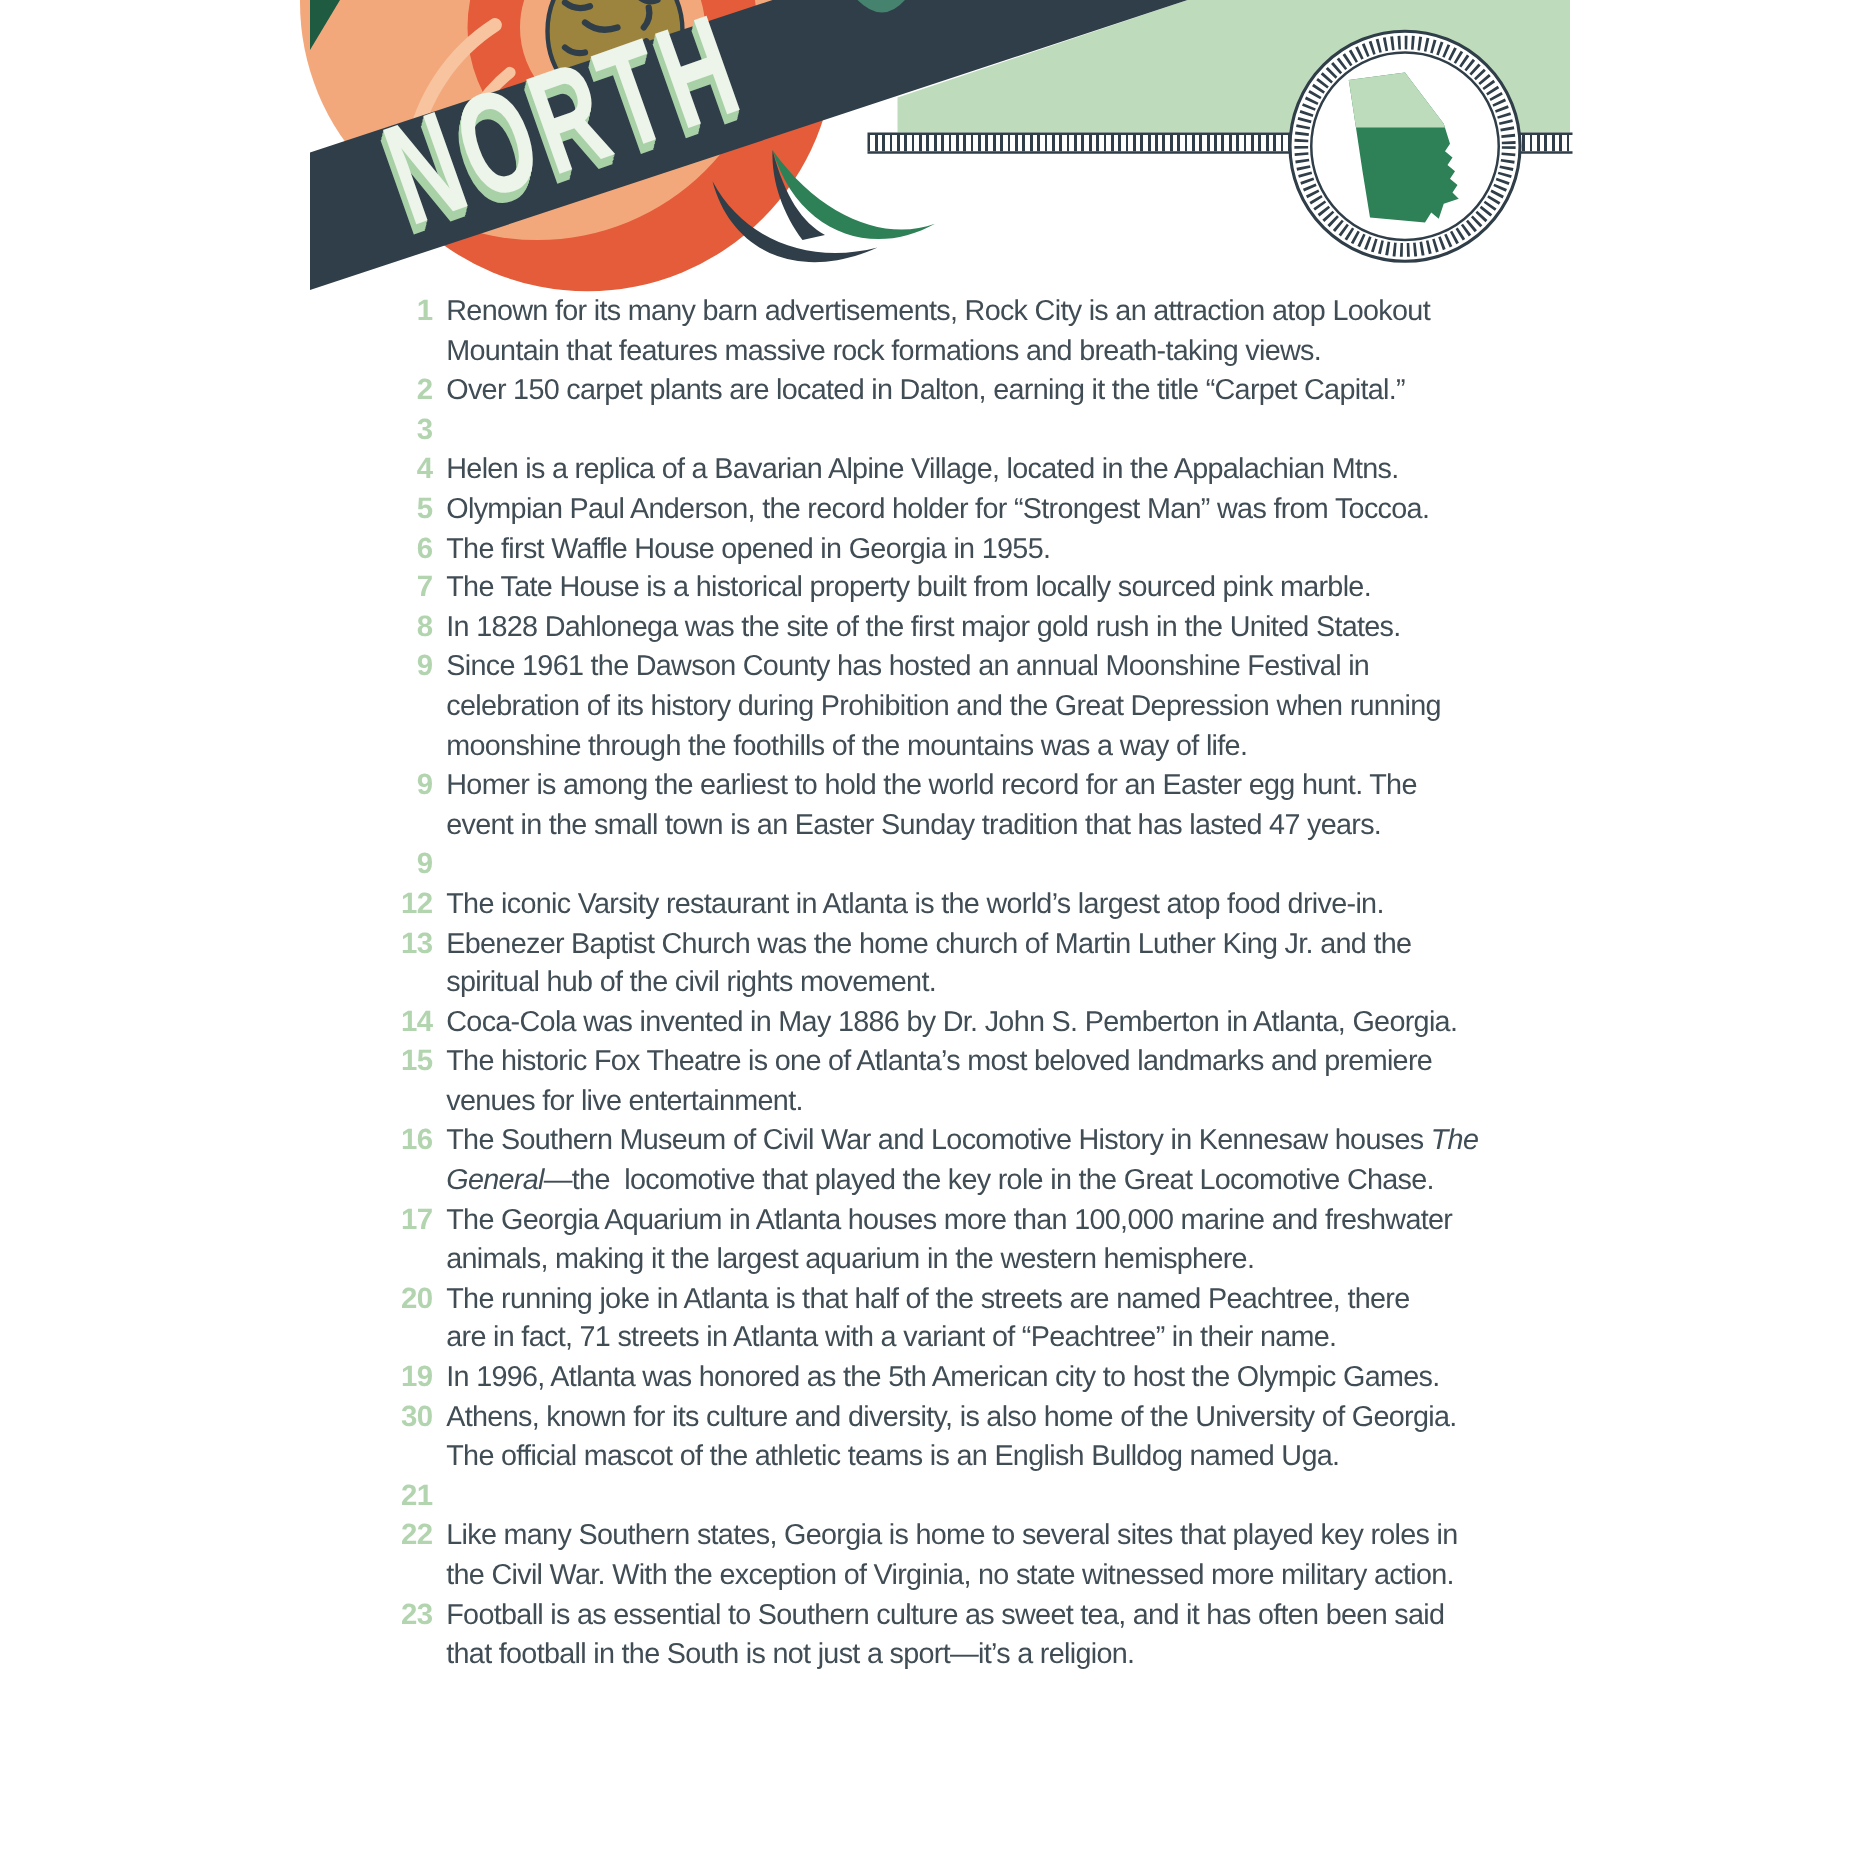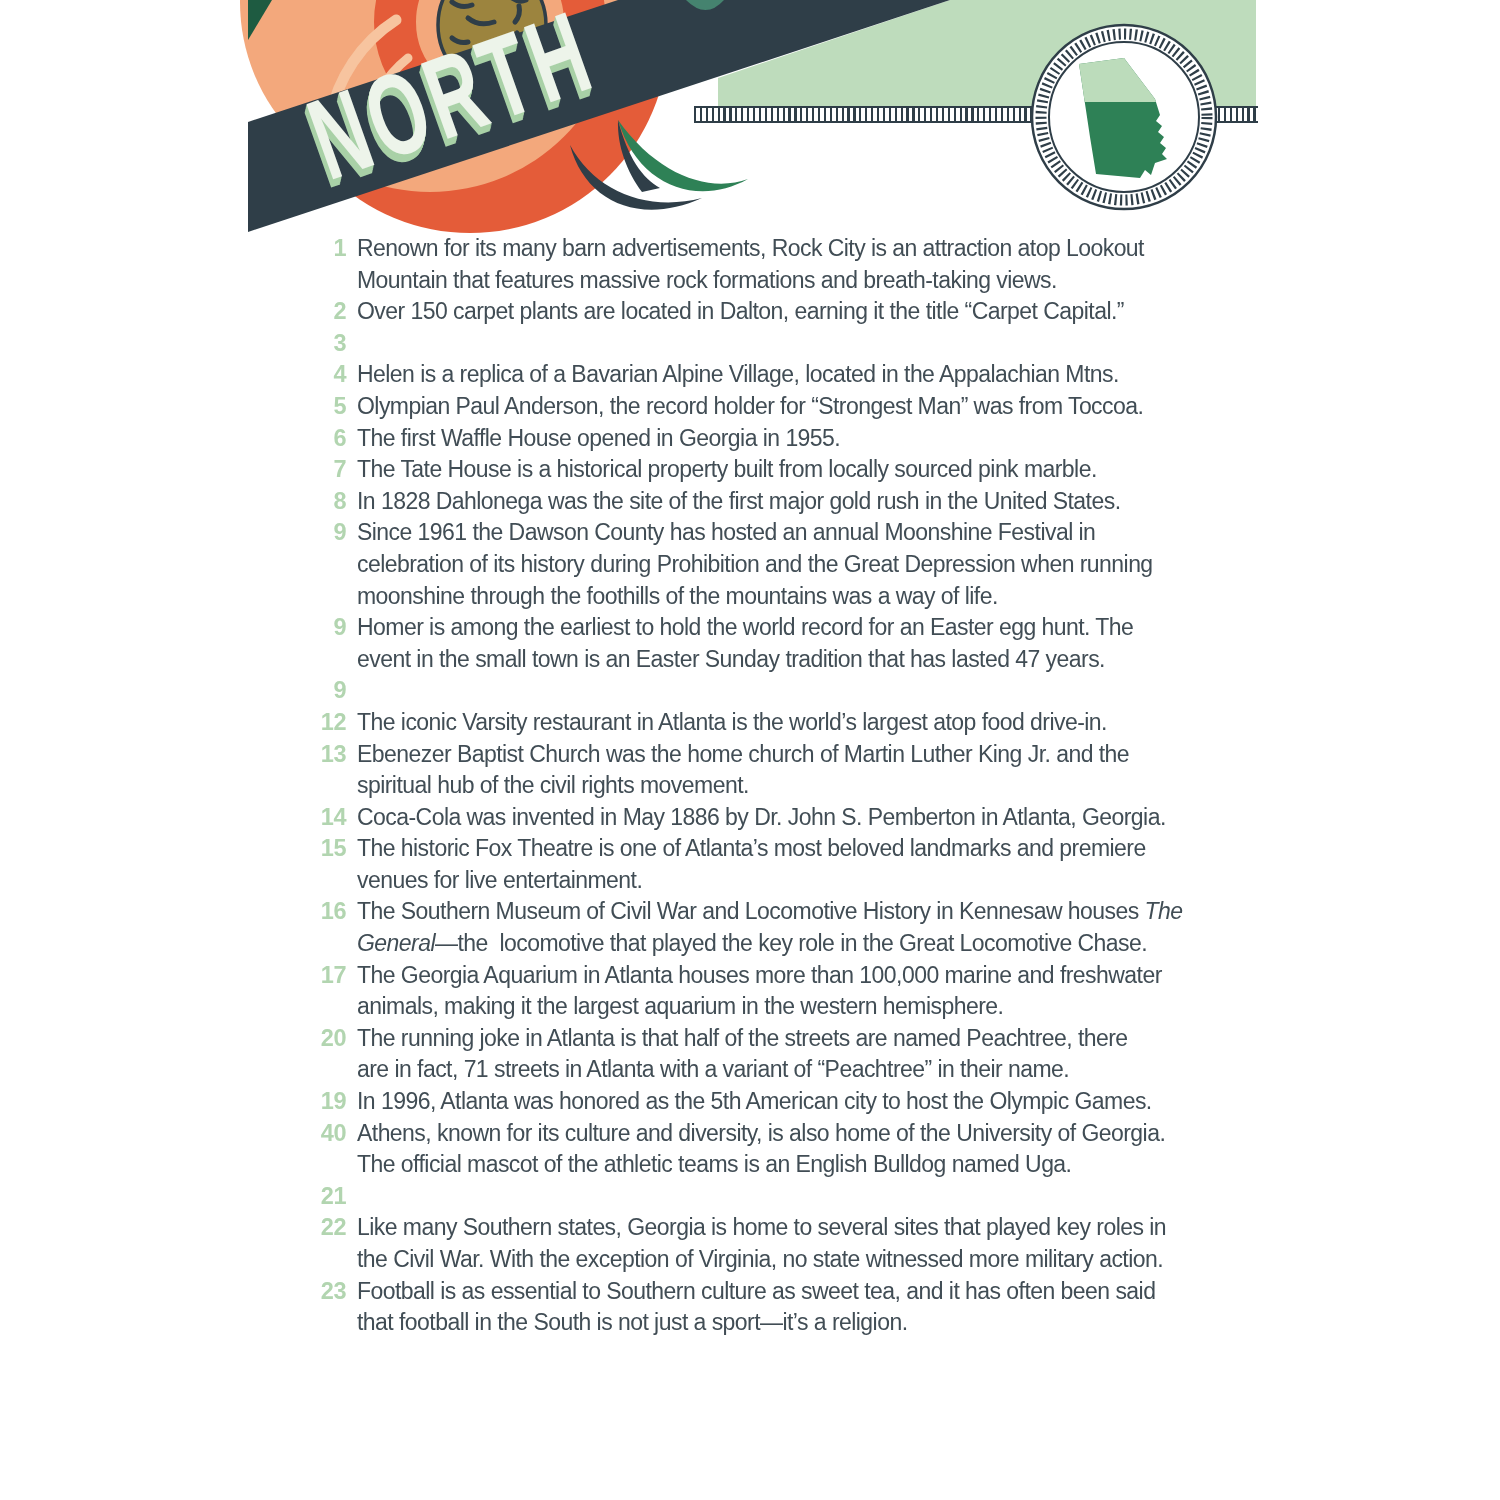--- a/index.html
+++ b/index.html
@@ -238,21 +238,21 @@
     <span class="txt"><span class="pre">The running joke in Atlanta is that half of the streets are named Peachtree, there
 are in fact, 71 streets in Atlanta with a variant of “Peachtree” in their name.</span><span class="ital"></span><span class="post"></span></span>
   </div>
 
   <div class="fact">
     <span class="num">19</span>
     <span class="txt"><span class="pre">In 1996, Atlanta was honored as the 5th American city to host the Olympic Games.</span><span class="ital"></span><span class="post"></span></span>
   </div>
 
   <div class="fact">
-    <span class="num">40</span>
+    <span class="num">30</span>
     <span class="txt"><span class="pre">Athens, known for its culture and diversity, is also home of the University of Georgia.
 The official mascot of the athletic teams is an English Bulldog named Uga.</span><span class="ital"></span><span class="post"></span></span>
   </div>
 
   <div class="fact">
     <span class="num">21</span>
   </div>
 
   <div class="fact">
     <span class="num">22</span>

